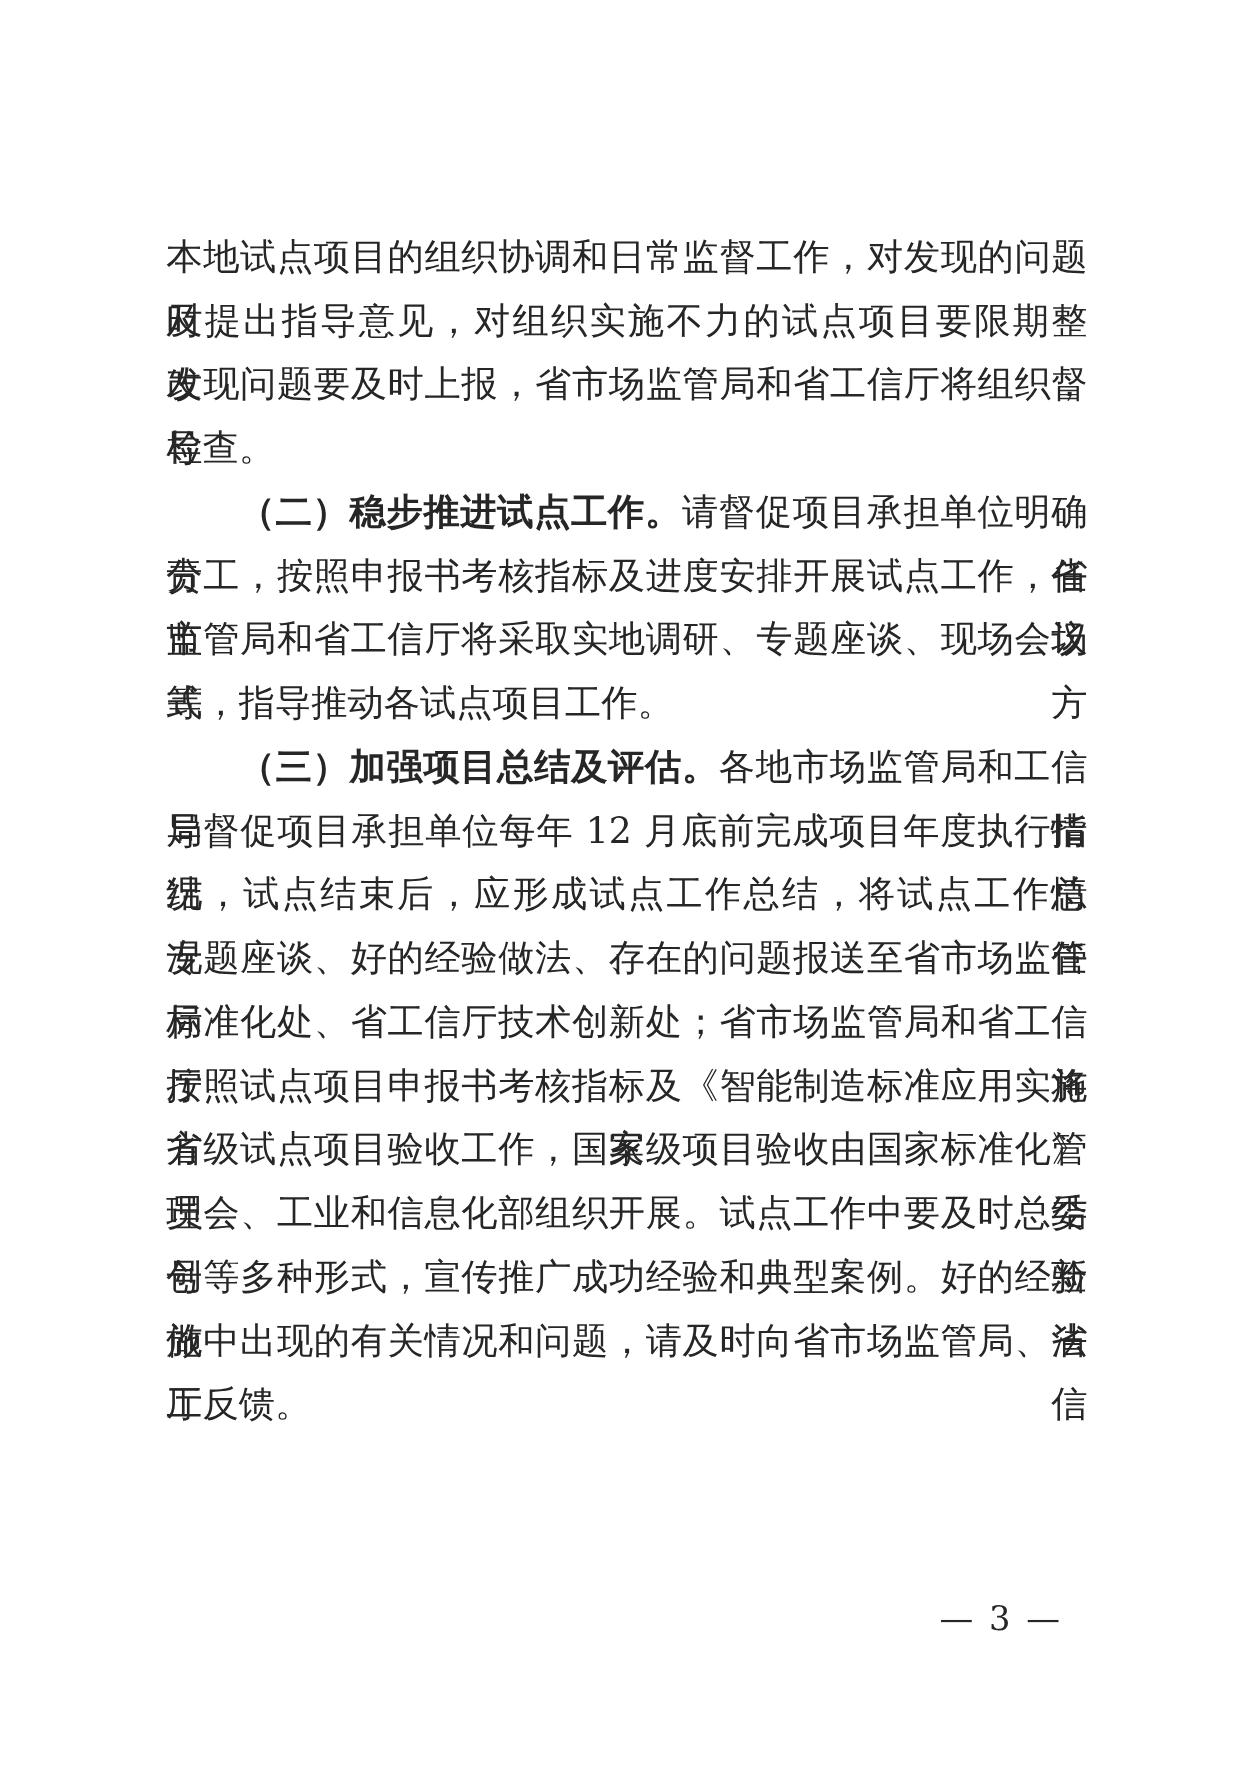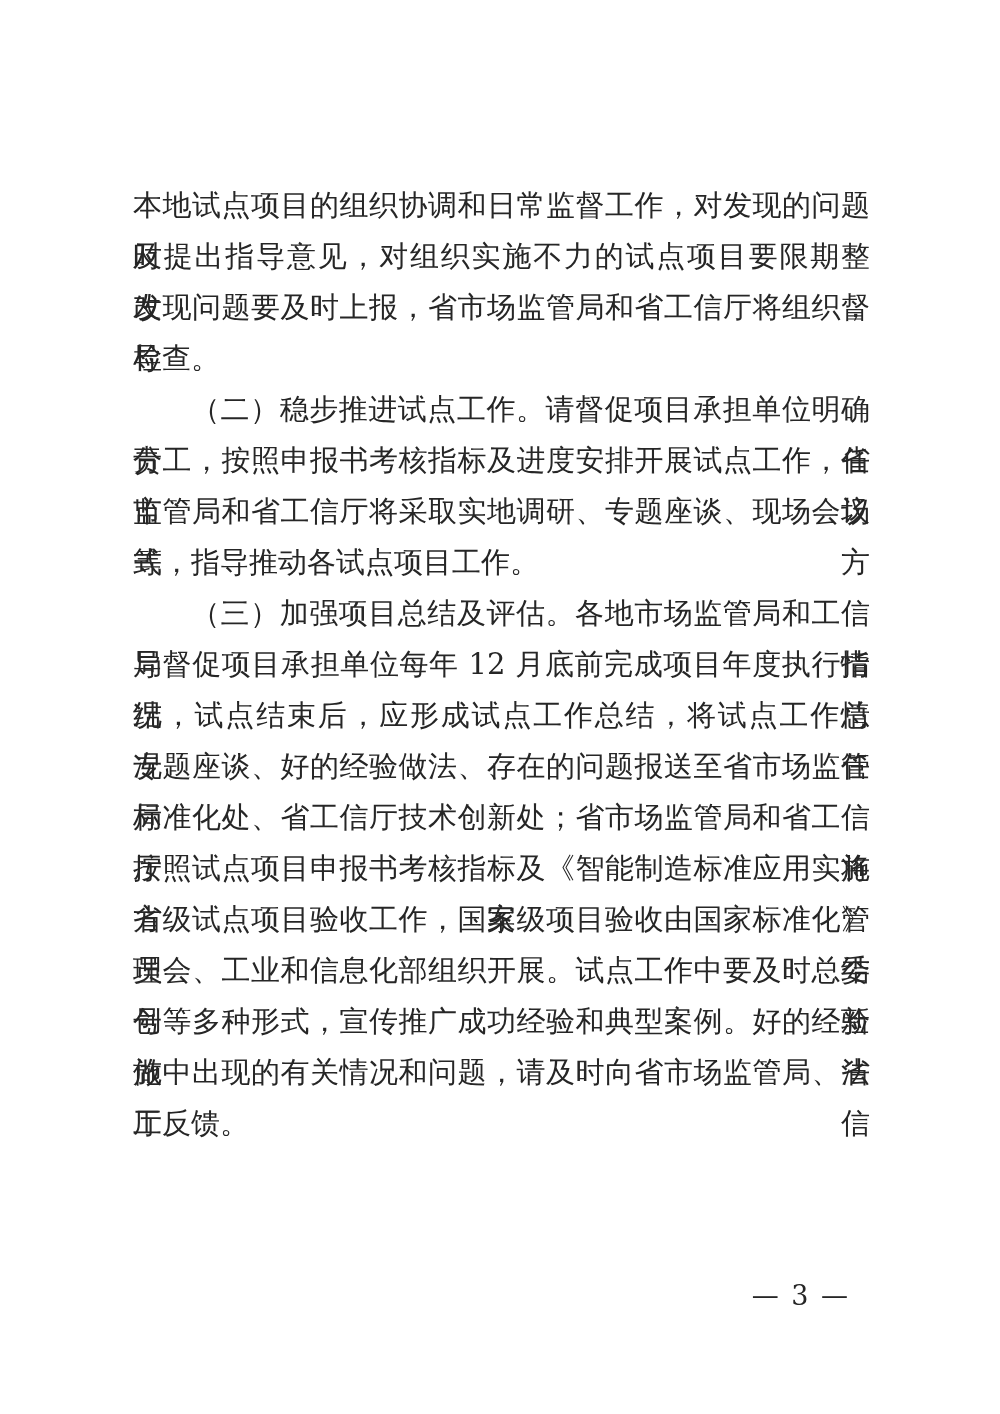--- a/index.html
+++ b/index.html
@@ -44,21 +44,21 @@
     -moz-text-align-last: justify;
   }
   .doc-line.lastline {
     text-align: center;
     text-align-last: left;
   }
   .doc-line.indent {
     text-indent: 2em;
   }
   .seg-bold {
-    font-weight: 400;
+    font-weight: 700;
   }
   .page-number {
     position: absolute;
     right: 150px;
     top: 1280px;
     font-size: 27px;
     color: #262626;
     letter-spacing: 2px;
     white-space: nowrap;
   }

